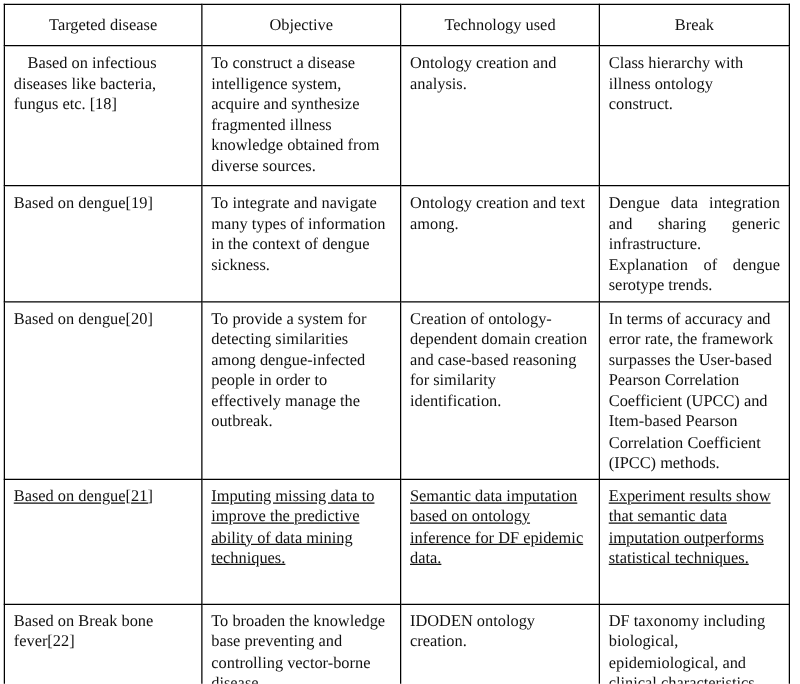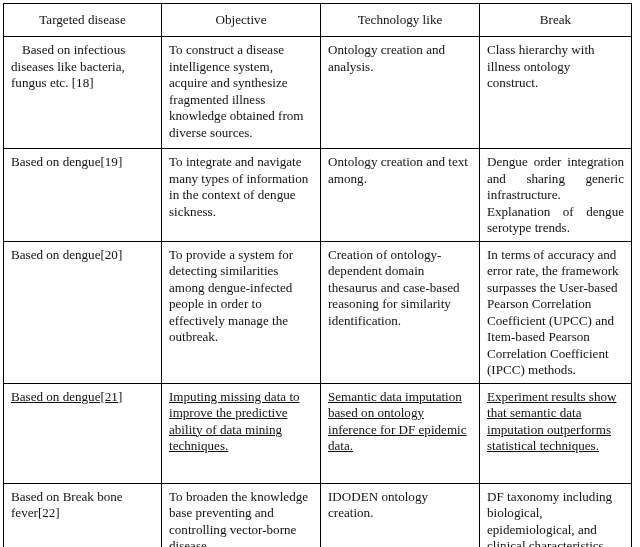--- a/index.html
+++ b/index.html
@@ -72,44 +72,44 @@
     <colgroup>
       <col class="c1">
         <col class="c2">
         <col class="c3">
         <col class="c4">
     </colgroup>
     <thead>
       <tr>
         <th>Targeted disease</th>
         <th>Objective</th>
-        <th>Technology like</th>
+        <th>Technology used</th>
         <th>Break</th>
       </tr>
     </thead>
     <tbody>
 
       <tr class="r1">
         <td class="indent-first">Based on infectious diseases like bacteria, fungus etc.  [18]</td>
         <td>To construct a disease intelligence system, acquire and synthesize fragmented illness knowledge obtained from diverse sources.</td>
         <td>Ontology creation and analysis.</td>
         <td>Class hierarchy with illness ontology construct.</td>
       </tr>
 
       <tr class="r2">
         <td>Based on dengue[19]</td>
         <td>To integrate and navigate many types of information in the context of dengue sickness.</td>
         <td>Ontology creation and text among.</td>
-        <td class="justify">Dengue order integration and sharing generic infrastructure. Explanation of dengue serotype trends.</td>
+        <td class="justify">Dengue data integration and sharing generic infrastructure. Explanation of dengue serotype trends.</td>
       </tr>
 
       <tr class="r3">
         <td>Based on dengue[20]</td>
         <td>To provide a system for detecting similarities among dengue-infected people in order to effectively manage the outbreak.</td>
-        <td>Creation of ontology-dependent domain thesaurus and case-based reasoning for similarity identification.</td>
+        <td>Creation of ontology-dependent domain creation and case-based reasoning for similarity identification.</td>
         <td>In terms of accuracy and error rate, the framework surpasses the User-based Pearson Correlation Coefficient (UPCC) and Item-based Pearson Correlation Coefficient (IPCC) methods.</td>
       </tr>
 
       <tr class="r4">
         <td>Based on dengue[21]</td>
         <td>Imputing missing data to improve the predictive ability of data mining techniques.</td>
         <td>Semantic data imputation based on ontology inference for DF epidemic data.</td>
         <td>Experiment results show that semantic data imputation outperforms statistical techniques.</td>
       </tr>
 

